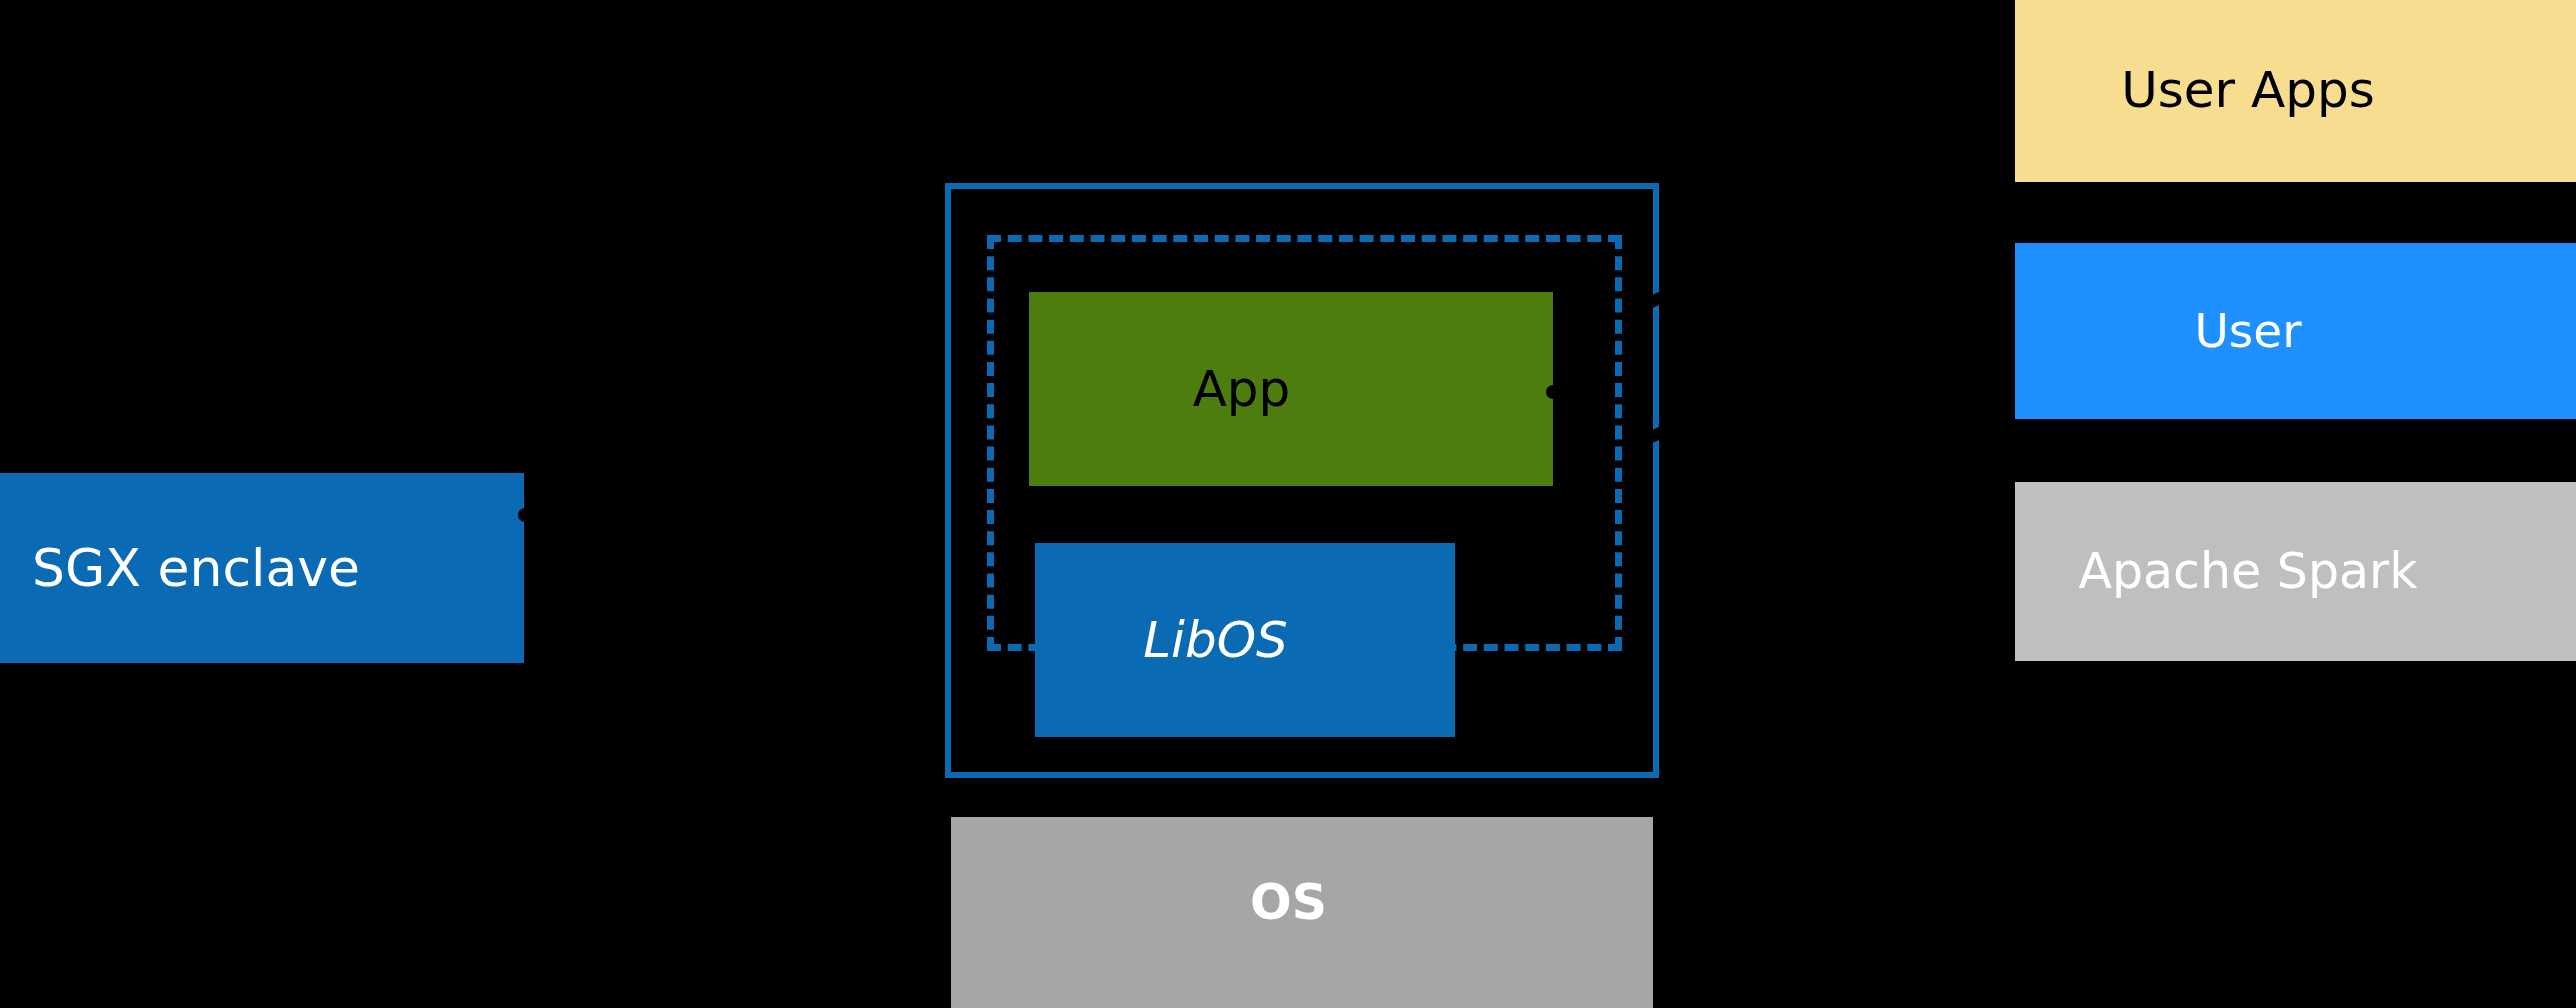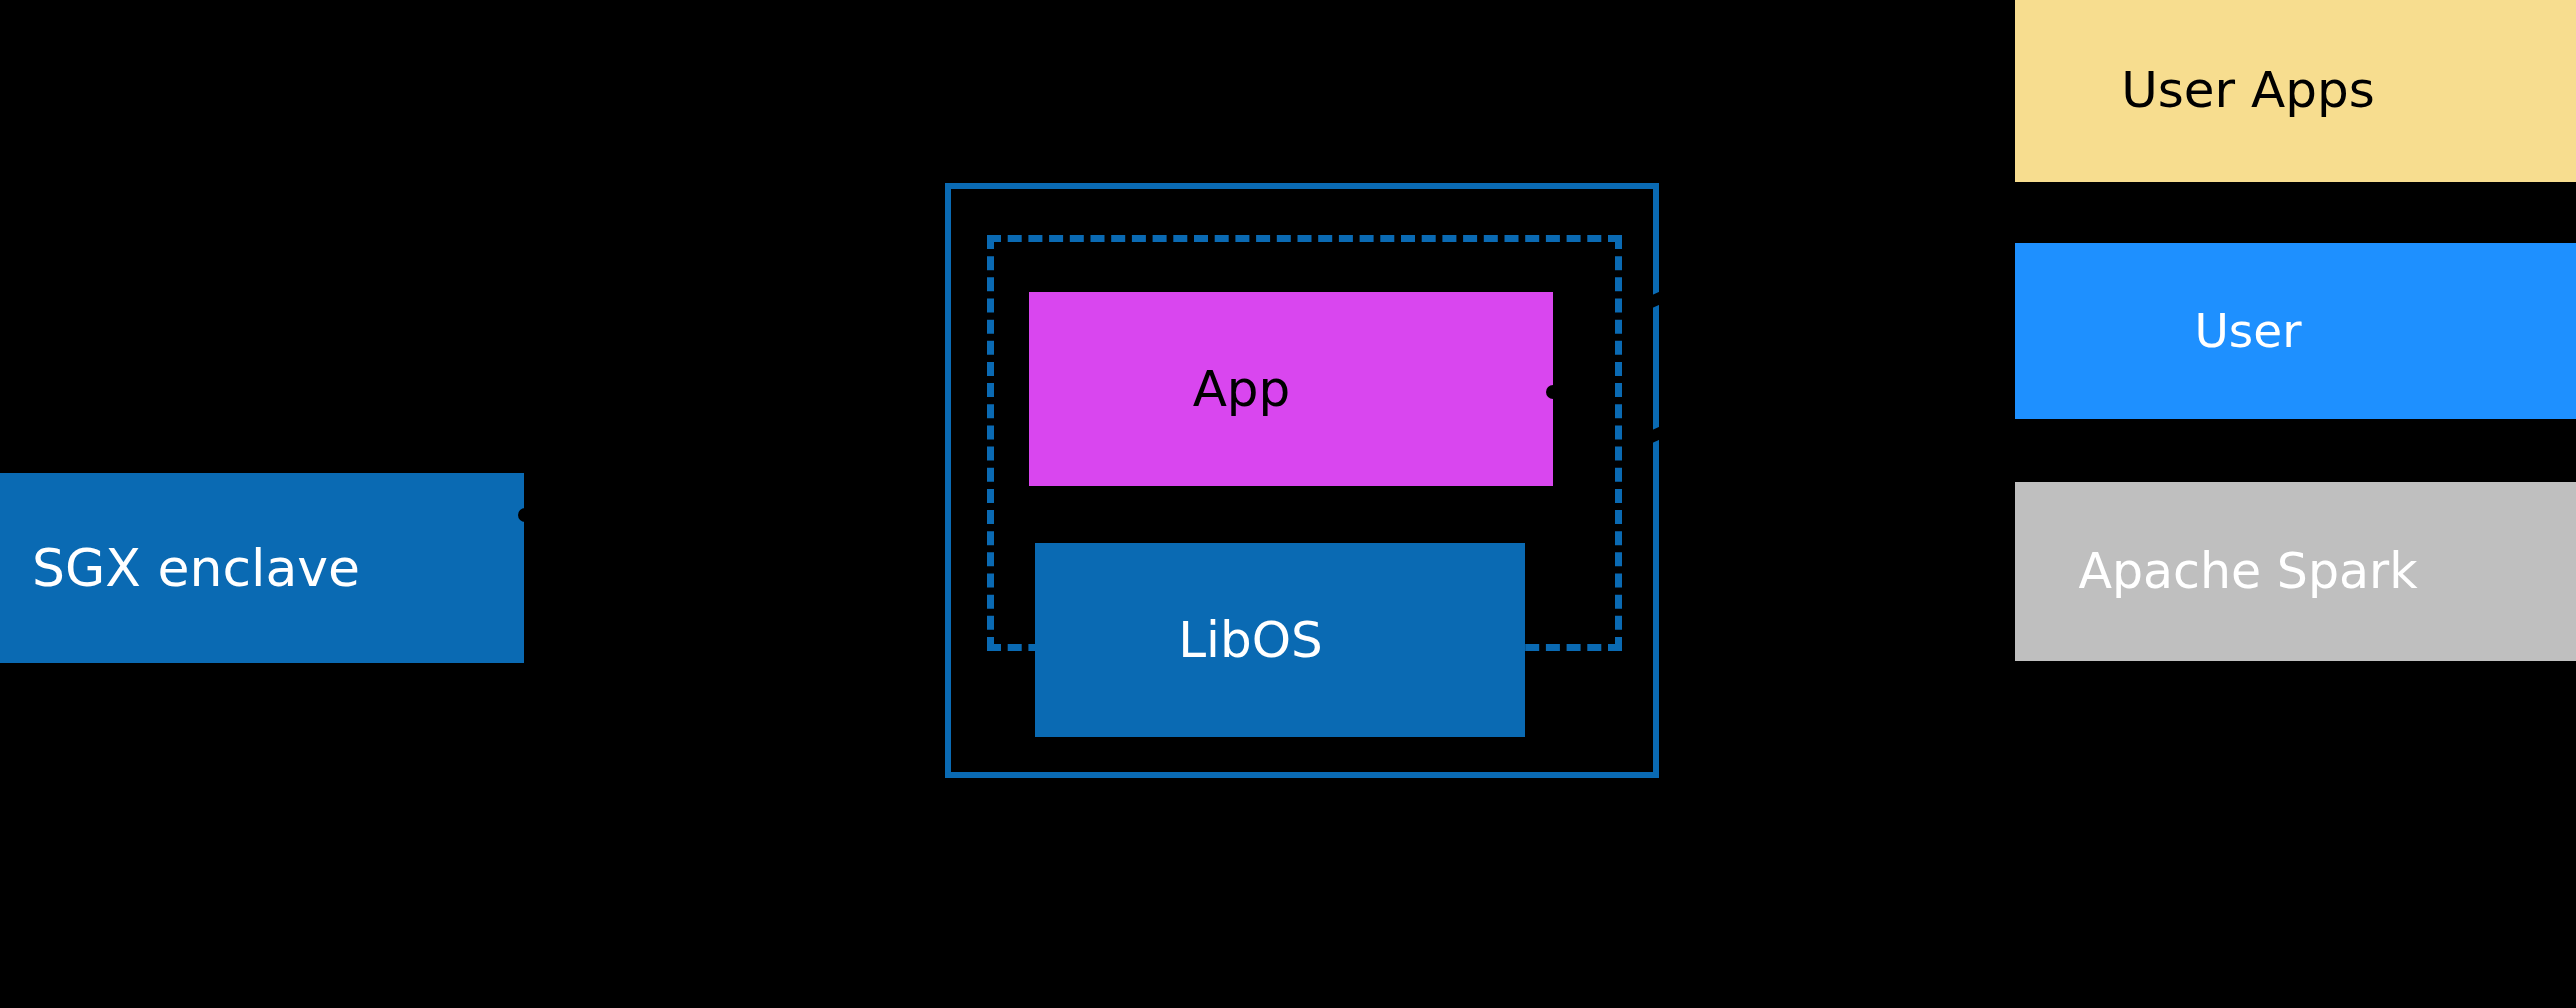--- a/index.html
+++ b/index.html
@@ -91,47 +91,48 @@
     box-sizing: border-box;
     background: transparent;
   }
 
   
   #app-box {
     left: 1029px;
     top: 292px;
     width: 524px;
     height: 194px;
-    background: #d946ef;
+    background: #4d7c0f;
     color: #000000;
     font-size: 50px;
     justify-content: center;
     padding-right: 99px;
   }
   #app-dot {
     position: absolute;
     left: 1546px;
     top: 385px;
     width: 14.2px;
     height: 14.2px;
     border-radius: 50%;
     background: #000000;
   }
 
   
   #libos-box {
     left: 1035px;
     top: 543px;
-    width: 490px;
+    width: 420px;
     height: 194px;
     background: #0a6ab3;
     color: #ffffff;
     font-size: 50px;
     justify-content: center;
     padding-right: 59px;
+    font-style: italic;
   }
 
   
   #os-box {
     left: 951px;
     top: 817px;
     width: 702px;
     height: 192px;
     background: #a6a6a6;
     color: #ffffff;
@@ -193,20 +194,23 @@
 
   <div class="box" id="app-box">
     <span>App</span>
   </div>
   <div id="app-dot"></div>
 
   <div class="box" id="libos-box">
     <span>LibOS</span>
   </div>
 
+  <div class="box" id="os-box">
+    <span>OS</span>
+  </div>
 
   <div class="box" id="user-apps-box">
     <span>User Apps</span>
   </div>
 
   <div class="box" id="bigdl-box">
     <span>User</span>
   </div>
 
   <div class="box" id="apache-spark-box">

